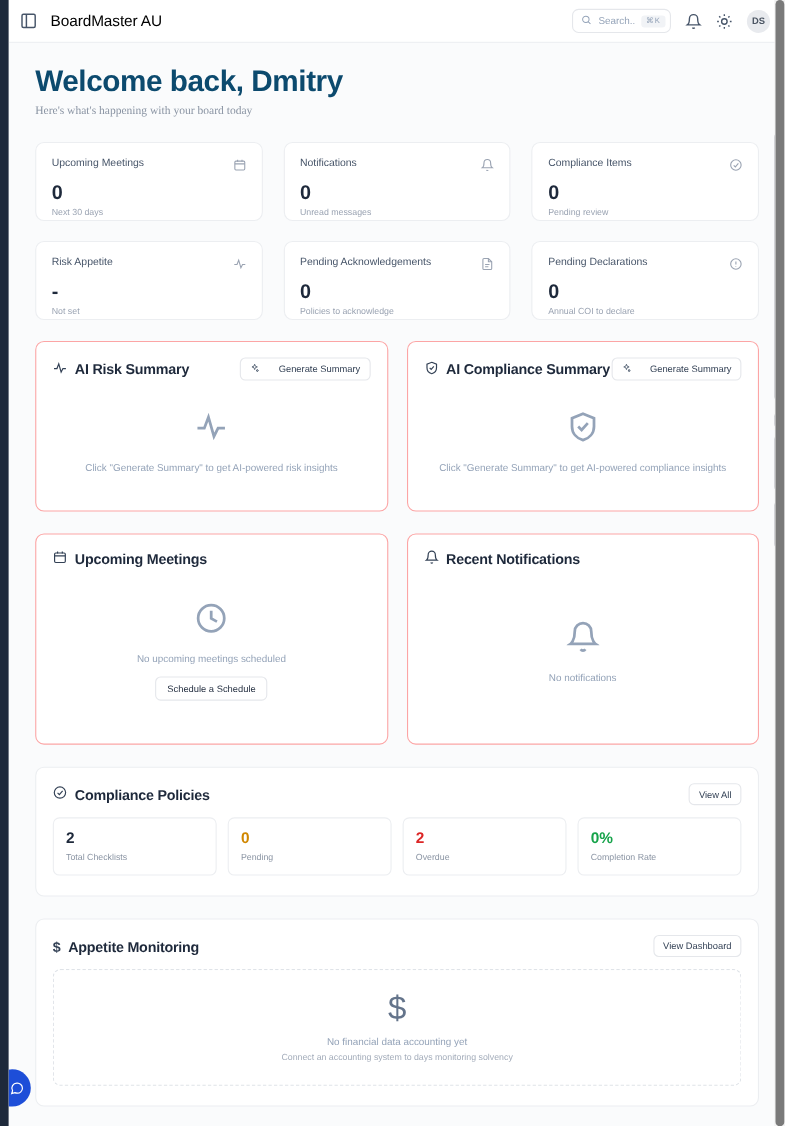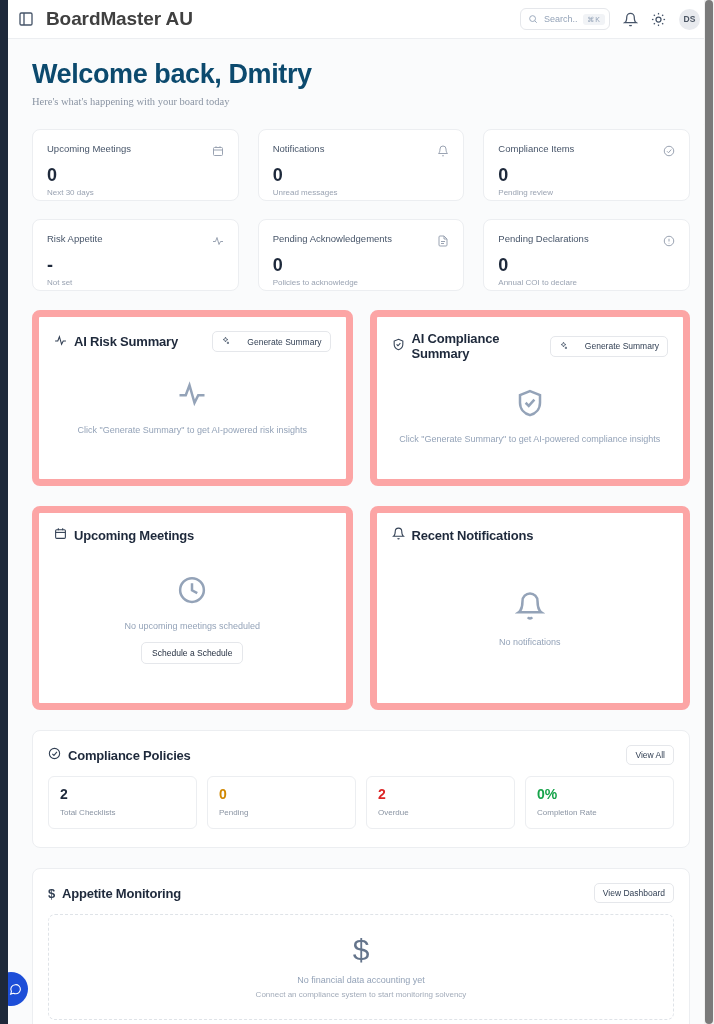--- a/index.html
+++ b/index.html
@@ -41,21 +41,21 @@
     flex: 0 0 39px;
     border-bottom: 1px solid #eceef1;
     display: flex;
     align-items: center;
     padding: 0 14px 0 10px;
     background: #ffffff;
   }
   .topbar-left { display: flex; align-items: center; gap: 12px; }
   .panel-icon { width: 16px; height: 16px; color: #475569; display: block; cursor: pointer; }
   .brand {
-    font-size: 19px; font-weight: bold; color: #404040;
+    font-size: 14px; font-weight: normal; color: #000000;
     letter-spacing: -0.1px;
   }
   .topbar-right {
     margin-left: auto;
     display: flex; align-items: center; gap: 13px;
   }
   .searchbox {
     display: flex; align-items: center; gap: 6px;
     width: 90px; height: 22px;
     border: 1px solid #e5e7eb; border-radius: 6px;
@@ -122,35 +122,35 @@
   }
   .stat-value.dash { font-size: 18px; }
   .stat-sub { font-size: 8px; color: #9aa3b2; margin-top: 2px; }
 
   
   .two-col {
     display: grid; grid-template-columns: 1fr 1fr; gap: 17px;
     margin-bottom: 20px;
   }
   .panel {
-    background: #fff; border: 7px solid #fca5a5; border-radius: 8px;
+    background: #fff; border: 1px solid #fca5a5; border-radius: 8px;
     padding: 14px 15px;
   }
   .panel-head {
     display: flex; align-items: center; justify-content: space-between;
     margin-bottom: 6px;
   }
   .panel-title {
     display: flex; align-items: center; gap: 7px;
     font-size: 13px; font-weight: bold; color: #1e293b; letter-spacing: -0.2px;
   }
   .panel-title svg { width: 13px; height: 13px; color: #334155; flex: 0 0 13px; }
   .panel-title .dollar { font-size: 13px; font-weight: bold; color: #334155; }
   .ghost-btn {
-    display: flex; align-items: center; gap: 17px;
+    display: flex; gap: 17px;
     border: 1px solid #e5e7eb; border-radius: 5px;
     background: #fff; color: #334155;
     font-size: 8.5px; padding: 4px 8px; cursor: pointer;
     white-space: nowrap;
     font-family: "Liberation Sans", sans-serif;
   }
   .ghost-btn svg { width: 9px; height: 9px; color: #475569; flex: 0 0 9px; }
 
   .empty-body {
     display: flex; flex-direction: column; align-items: center; justify-content: center;
@@ -542,21 +542,21 @@
           <div class="panel-head">
             <div class="panel-title">
               <span class="dollar">$</span>
               <span>Appetite Monitoring</span>
             </div>
             <button class="ghost-btn">View Dashboard</button>
           </div>
           <div class="dashed-box">
             <div class="dollar-big">$</div>
             <div class="empty-text">No financial data accounting yet</div>
-            <div class="empty-text2">Connect an compliance system to start monitoring solvency</div>
+            <div class="empty-text2">Connect an accounting system to days monitoring solvency</div>
           </div>
         </div>
 
       </div>
 
       <div class="footer">© SMPLSINNOVATION PTY LTD 2025</div>
 
       <div class="inner-scrollbar">
         <div class="inner-thumb t1"></div>
         <div class="inner-thumb t2"></div>

